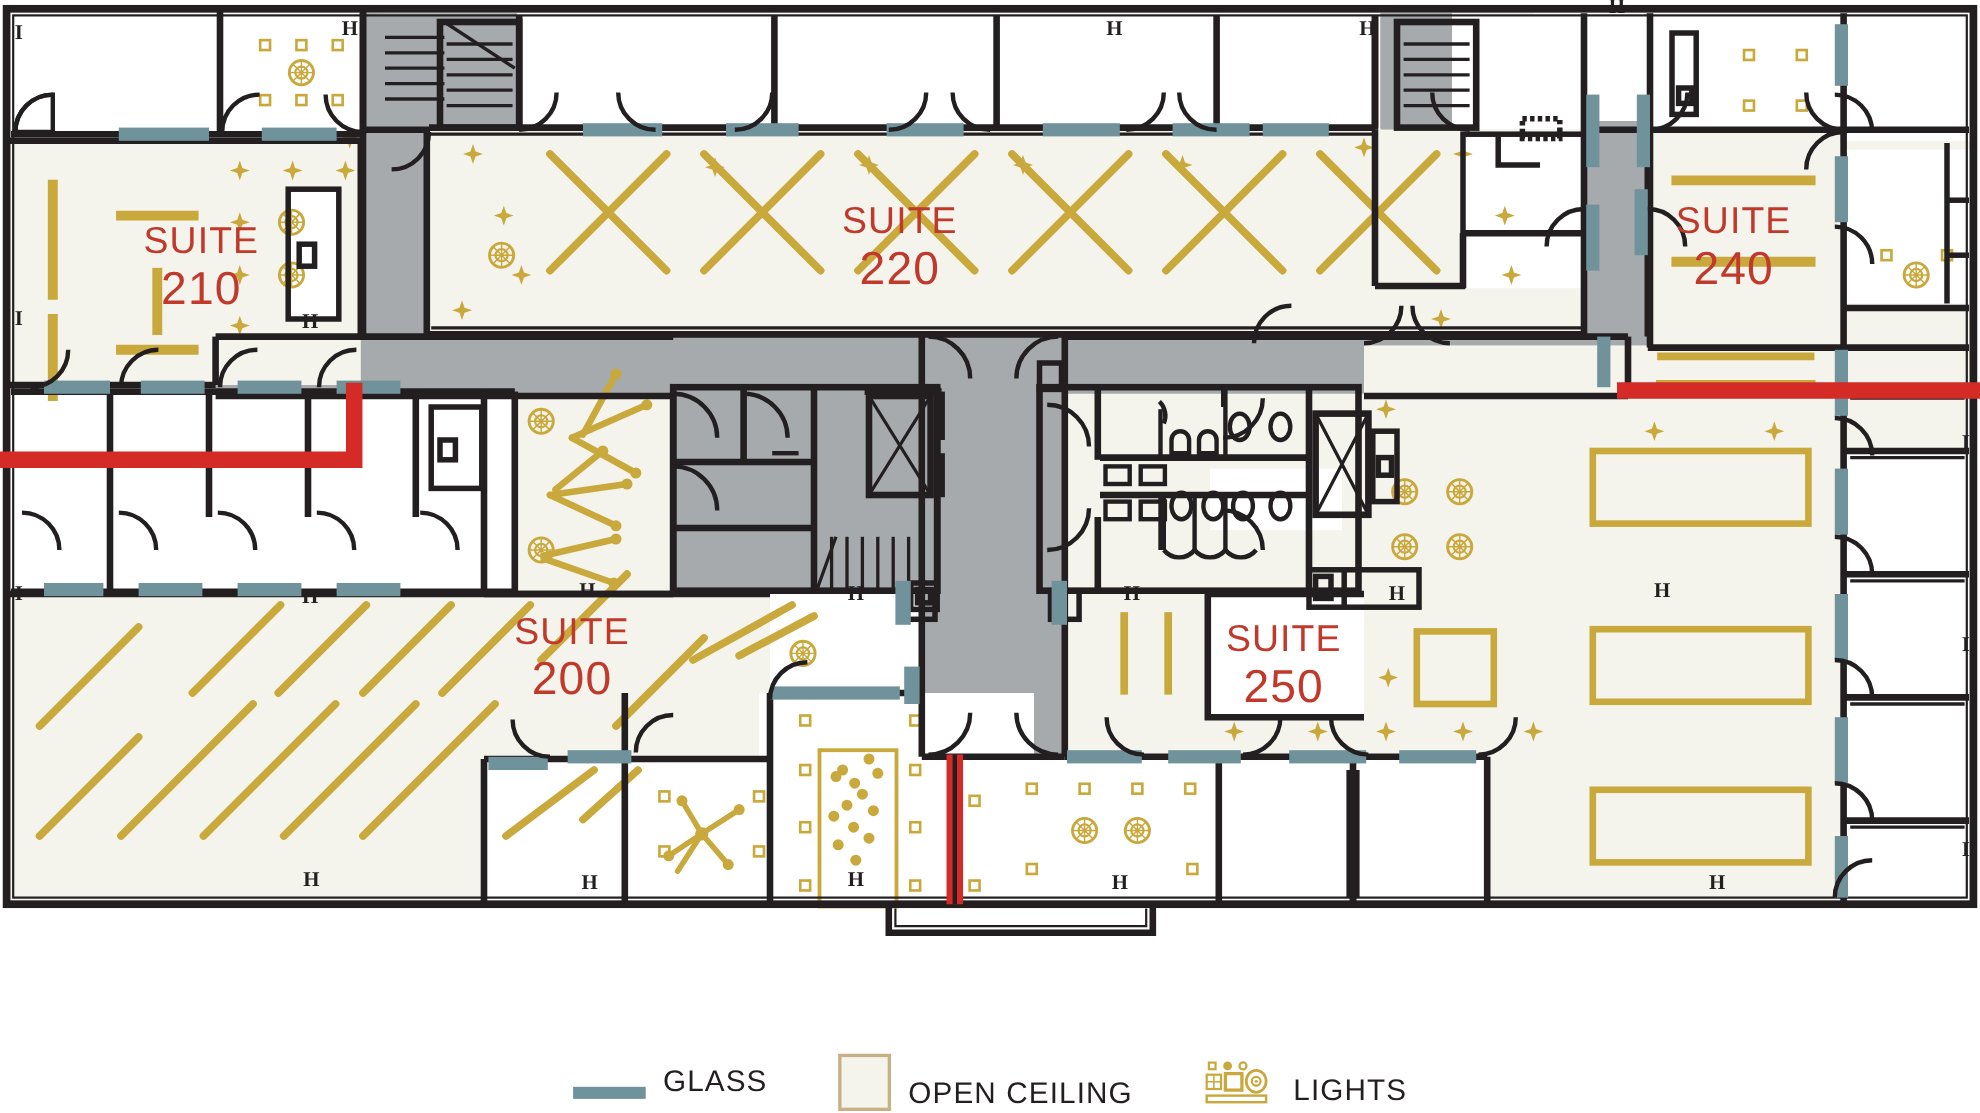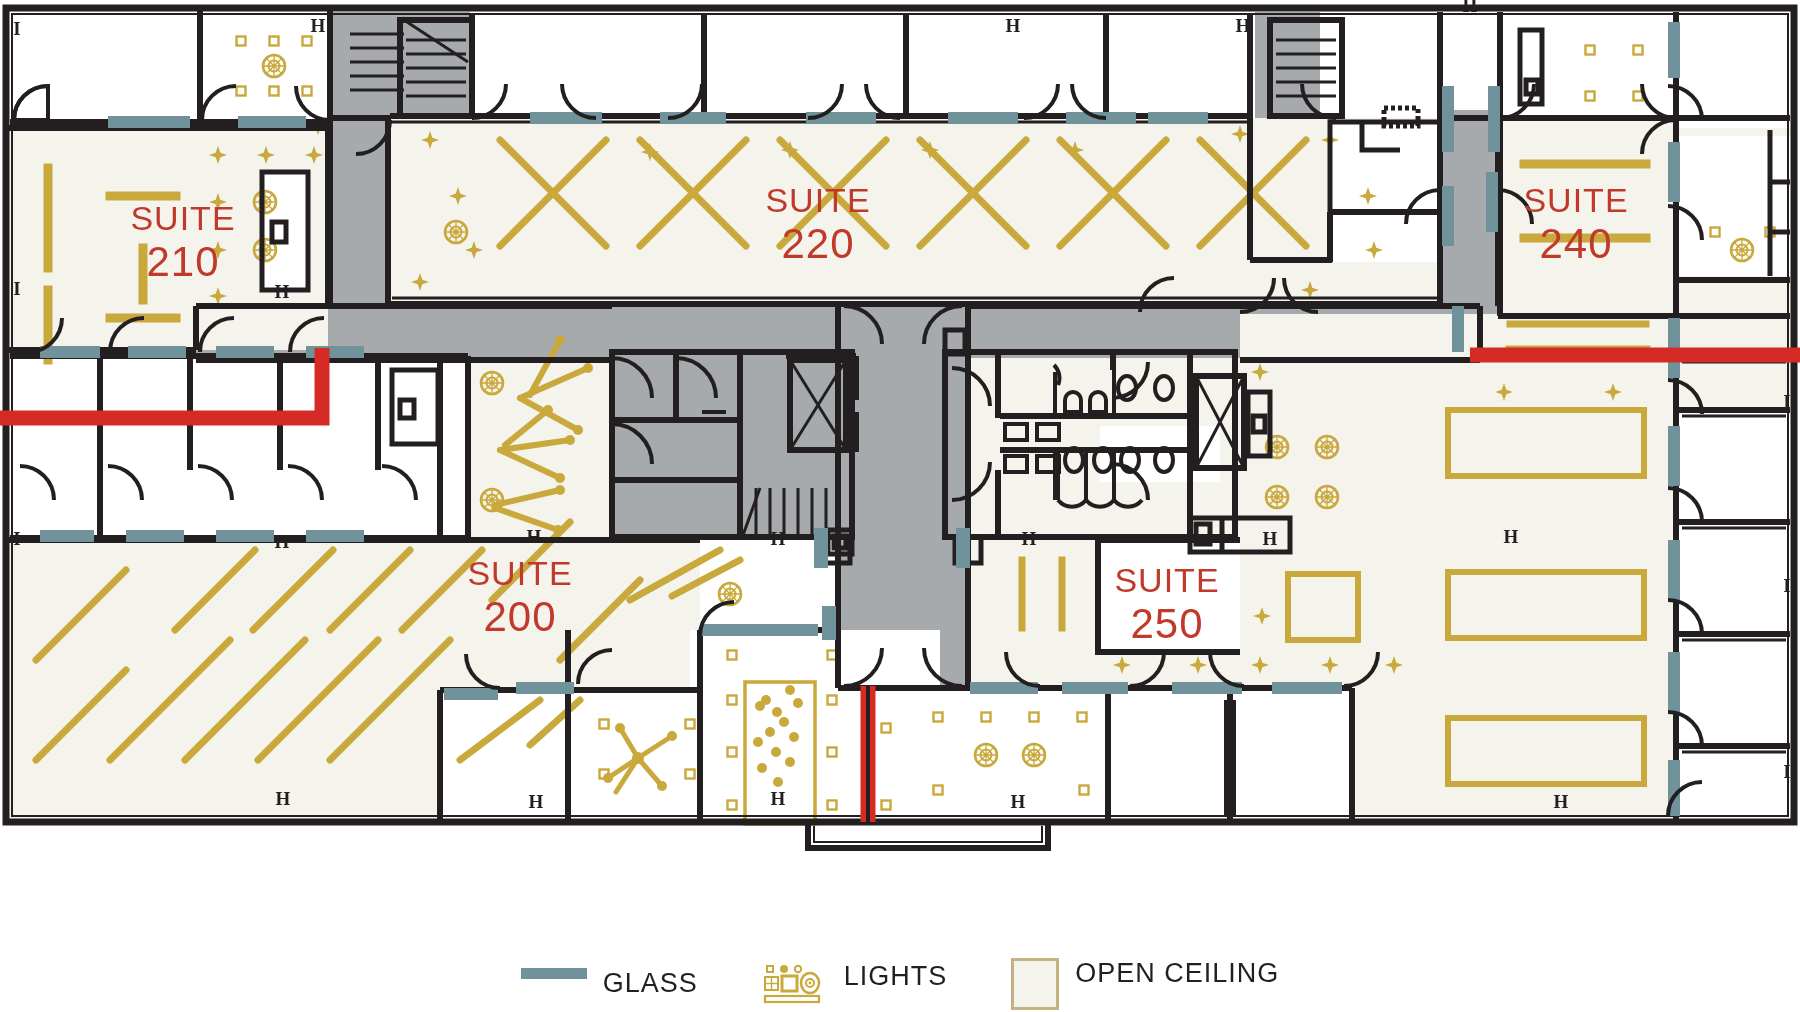--- a/index.html
+++ b/index.html
@@ -1,20 +1,20 @@
 <!DOCTYPE html>
 <html><head>
 <meta charset="utf-8">
 <style>
   html,body{margin:0;padding:0;background:#ffffff;}
   body{width:1800px;height:1012px;font-family:"Liberation Sans",sans-serif;overflow:hidden;}
   #stage{position:relative;width:1800px;height:1012px;background:#ffffff;}
   svg{display:block;}
   .legend{position:absolute;left:0;top:955px;width:1800px;height:57px;display:flex;align-items:center;justify-content:center;gap:0;}
-  .legend-item{display:flex;align-items:flex-start;gap:16px;margin-right:64px;}
+  .legend-item{display:flex;align-items:flex-end;gap:16px;margin-right:64px;}
   .legend-item:last-child{margin-right:0;}
   .legend-label{font-family:"Liberation Sans",sans-serif;font-size:27px;letter-spacing:1.0px;color:#231f20;white-space:nowrap;}
   .sw-glass{width:66px;height:11px;background:#6f929b;}
   .sw-open{width:42px;height:46px;background:#f4f3ec;border:3px solid #c6b183;}
   .sw-lights{width:66px;height:46px;}
 </style>
 </head>
 <body>
 
 <div id="stage">
@@ -812,38 +812,38 @@
 </svg>
 
 <div class="legend">
 
   <div class="legend-item">
     <span class="sw-glass"></span>
     <span class="legend-label">GLASS</span>
   </div>
 
   <div class="legend-item">
+    <span class="sw-open"></span>
+    <span class="legend-label">OPEN CEILING</span>
+  </div>
+
+  <div class="legend-item">
     <span class="sw-lights">
       <svg width="66" height="46" viewBox="0 0 66 46" xmlns="http://www.w3.org/2000/svg">
         <rect x="5" y="5" width="6" height="6" fill="none" stroke="#c9a83c" stroke-width="2"></rect>
         <circle cx="22" cy="8" r="4" fill="#c9a83c"></circle>
         <circle cx="36" cy="8" r="3.2" fill="none" stroke="#c9a83c" stroke-width="2"></circle>
         <rect x="3" y="16" width="13" height="13" fill="none" stroke="#c9a83c" stroke-width="2"></rect>
         <line x1="3" y1="22.5" x2="16" y2="22.5" stroke="#c9a83c" stroke-width="1.4"></line>
         <line x1="9.5" y1="16" x2="9.5" y2="29" stroke="#c9a83c" stroke-width="1.4"></line>
         <rect x="20" y="15" width="15" height="15" fill="none" stroke="#c9a83c" stroke-width="3"></rect>
         <ellipse cx="48" cy="22" rx="9" ry="10" fill="none" stroke="#c9a83c" stroke-width="2.5"></ellipse>
         <circle cx="48" cy="22" r="4" fill="none" stroke="#c9a83c" stroke-width="2"></circle>
         <circle cx="48" cy="22" r="1.4" fill="#c9a83c"></circle>
         <rect x="3" y="35" width="54" height="6" fill="none" stroke="#c9a83c" stroke-width="2.2"></rect>
       </svg>
     </span>
     <span class="legend-label">LIGHTS</span>
   </div>
 
-  <div class="legend-item">
-    <span class="sw-open"></span>
-    <span class="legend-label">OPEN CEILING</span>
-  </div>
-
 </div>
 
 </div>
 
 </body></html>

